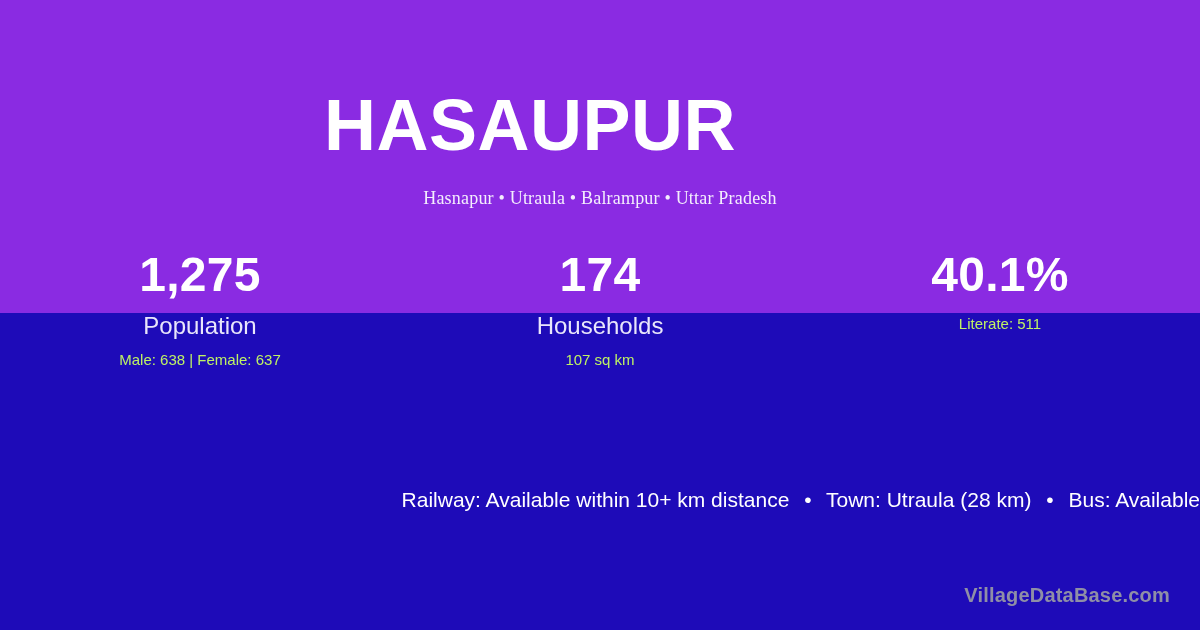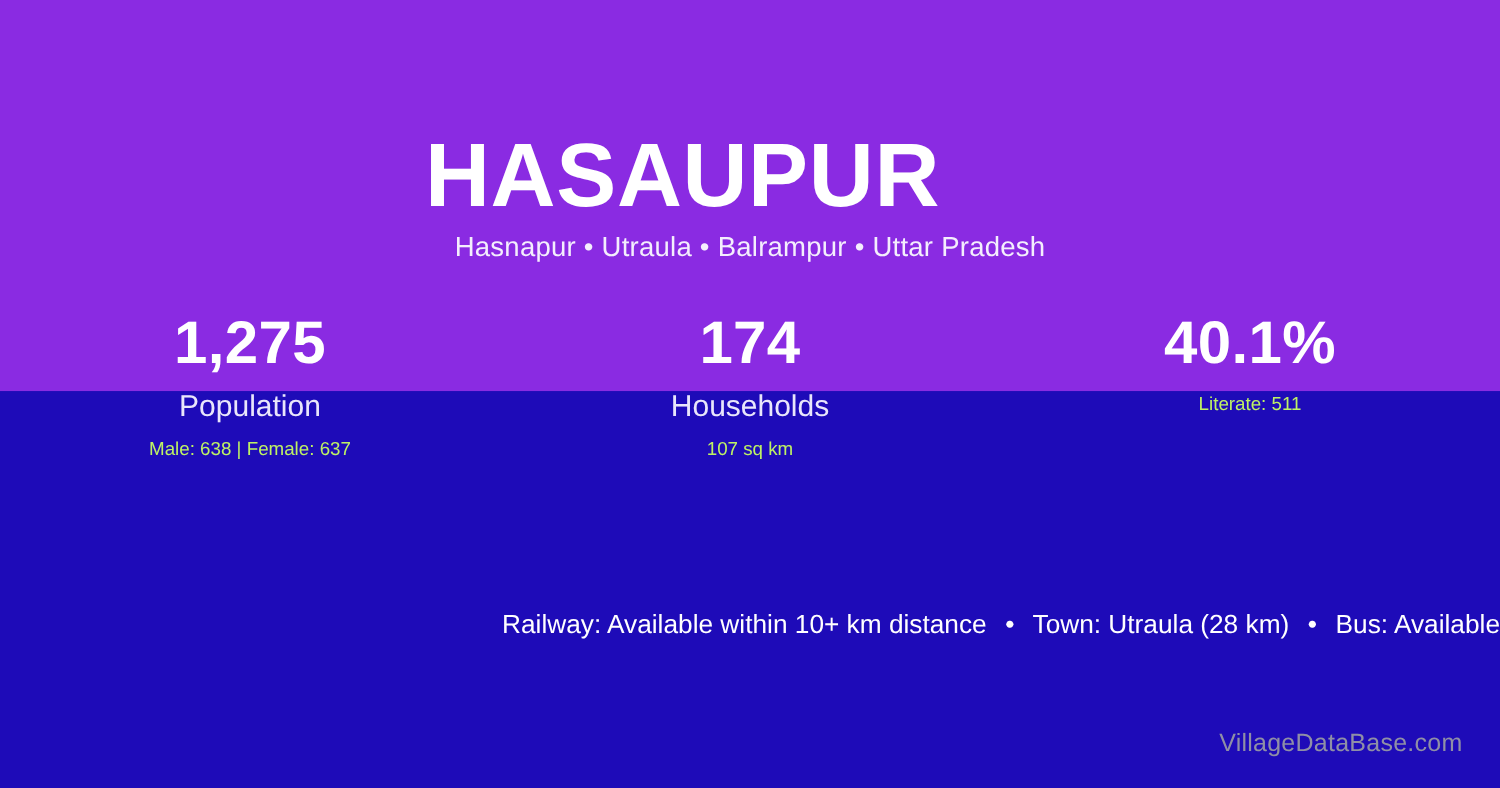--- a/index.html
+++ b/index.html
@@ -41,42 +41,43 @@
 
   
   .header {
     position: absolute;
     left: 0;
     top: 0;
     width: 1200px;
     text-align: center;
   }
   .village-title {
-    margin: 16px;
+    margin: 0;
     padding: 0;
     position: absolute;
     left: 0;
     top: 82px;
     width: 1060px;
     font-size: 72px;
     line-height: 86px;
     font-weight: 700;
     color: #ffffff;
     letter-spacing: 0.5px;
   }
   .village-subtitle {
     position: absolute;
     left: 0;
     top: 180px;
     width: 1200px;
-    font-size: 22px;
+    font-size: 18px;
     line-height: 36px;
     font-weight: 400;
     color: #f4eefd;
     letter-spacing: 0.2px;
+    font-family: Liberation Serif, serif;
   }
 
   
   .stats-row {
     position: absolute;
     left: 0;
     top: 246px;
     width: 1200px;
     display: flex;
     flex-direction: row;
@@ -134,21 +135,21 @@
     font-weight: 700;
     color: #ffffff;
     letter-spacing: 0.4px;
   }
   .footer-brand {
     position: absolute;
     right: 30px;
     bottom: 22px;
     font-size: 20px;
     line-height: 26px;
-    font-weight: 400;
+    font-weight: 700;
     color: #8f8fa6;
     letter-spacing: 0.2px;
   }
 </style>
 </head>
 <body>
 
 <div class="poster">
 
   <div class="band-purple"></div>

